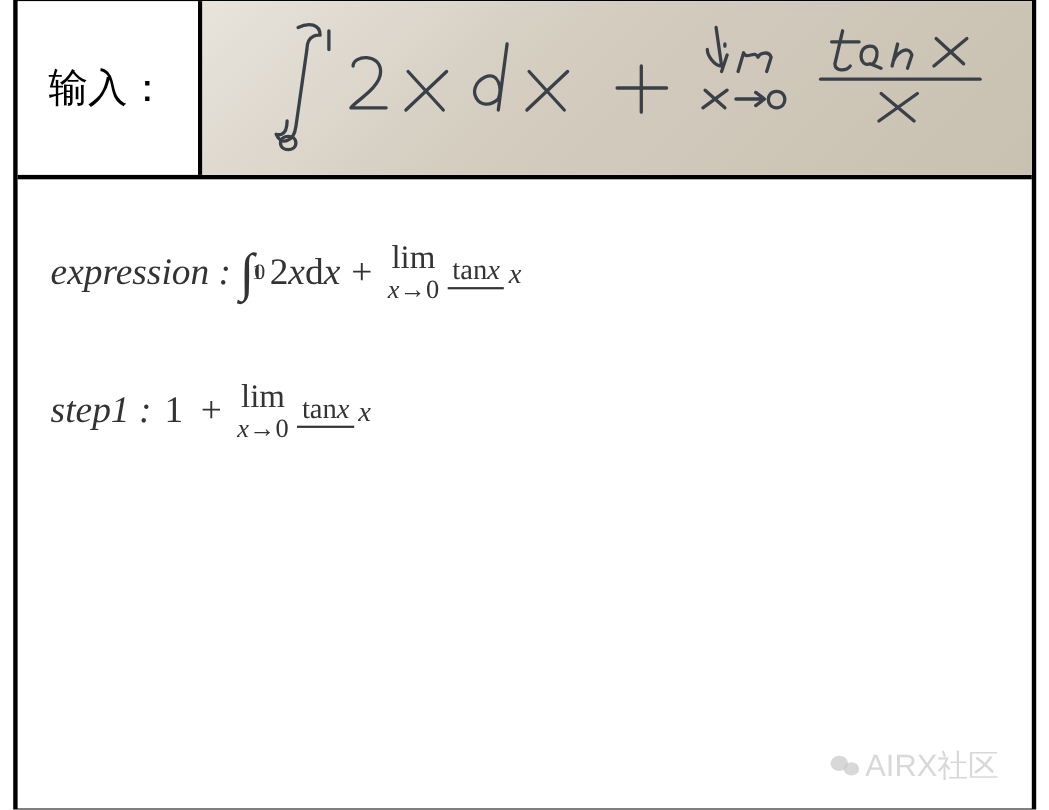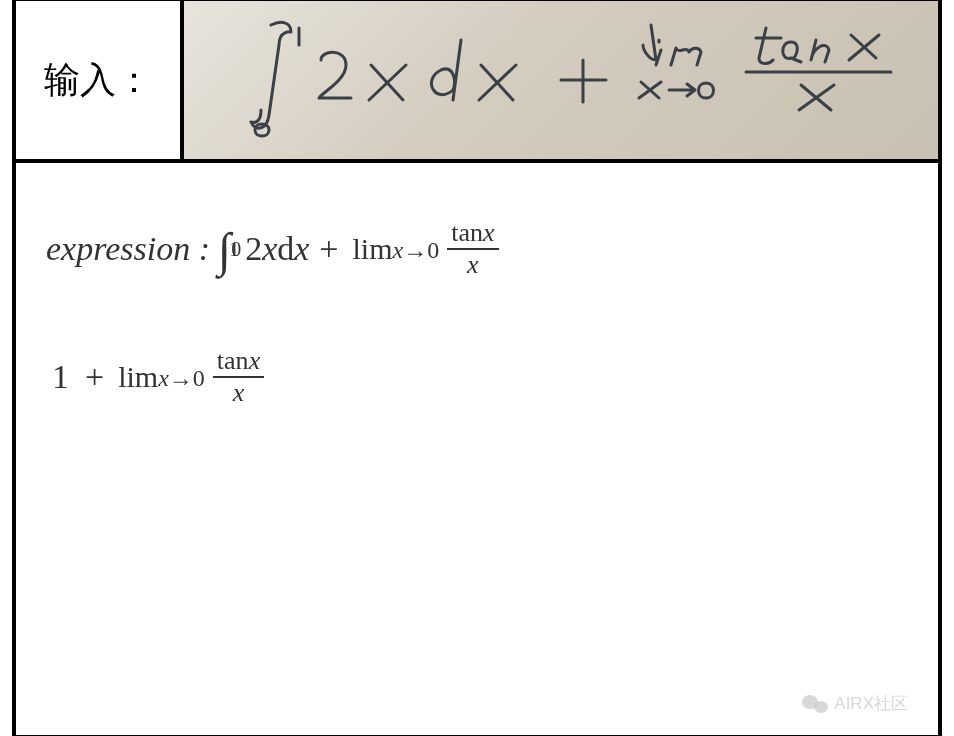--- a/index.html
+++ b/index.html
@@ -73,48 +73,48 @@
     .integral {
       font-size: 48px;
       font-style: normal;
       position: relative;
       margin: 0 2px;
     }
     .sup { font-size: 20px; vertical-align: super; font-style: normal; margin-left: -4px;}
     .sub { font-size: 20px; vertical-align: -6px; font-style: normal; margin-left: -8px; }
     .limblock {
       display: inline-flex;
-      flex-direction: row;
+      flex-direction: column;
       align-items: center;
       font-style: normal;
       line-height: 1;
       margin: 0 4px;
     }
     .limtop { font-size: 30px; }
     .limbot { font-size: 24px; margin-top: 2px; font-style: italic; }
     .limbot .arrow { font-style: normal; }
     .frac {
       display: inline-flex;
-      flex-direction: column;
+      flex-direction: row;
       align-items: center;
       font-style: normal;
       line-height: 1;
       margin: 0 4px;
       vertical-align: middle;
     }
     .frac .num { font-size: 26px; padding: 0 4px 2px 4px; border-bottom: 2px solid #333; }
     .frac .den { font-size: 26px; padding: 2px 4px 0 4px; }
     .frac .num .ital, .frac .den .ital { font-style: italic; }
     .ital { font-style: italic; }
     .roman { font-style: normal; }
     .watermark {
       position: absolute;
       bottom: 20px;
       right: 30px;
-      font-size: 17px;
+      font-size: 28px;
       color: rgba(200,200,200,0.7);
       display: flex;
       align-items: center;
       gap: 6px;
       font-family: sans-serif;
       text-align: center;
     }
     .wx-icon {
       width: 26px;
       height: 22px;
@@ -188,20 +188,21 @@
           <span class="limtop roman">lim</span>
           <span class="limbot"><span class="ital">x</span><span class="arrow">→</span><span class="roman">0</span></span>
         </span>
         <span class="frac">
           <span class="num"><span class="roman">tan</span><span class="ital">x</span></span>
           <span class="den ital">x</span>
         </span>
       </div>
 
       <div class="math-line">
+        <span class="label-prefix">step1 :</span>
         <span class="roman" style="margin:0 6px;">1</span>
         <span class="roman" style="margin:0 10px;">+</span>
         <span class="limblock">
           <span class="limtop roman">lim</span>
           <span class="limbot"><span class="ital">x</span><span class="arrow">→</span><span class="roman">0</span></span>
         </span>
         <span class="frac">
           <span class="num"><span class="roman">tan</span><span class="ital">x</span></span>
           <span class="den ital">x</span>
         </span>

